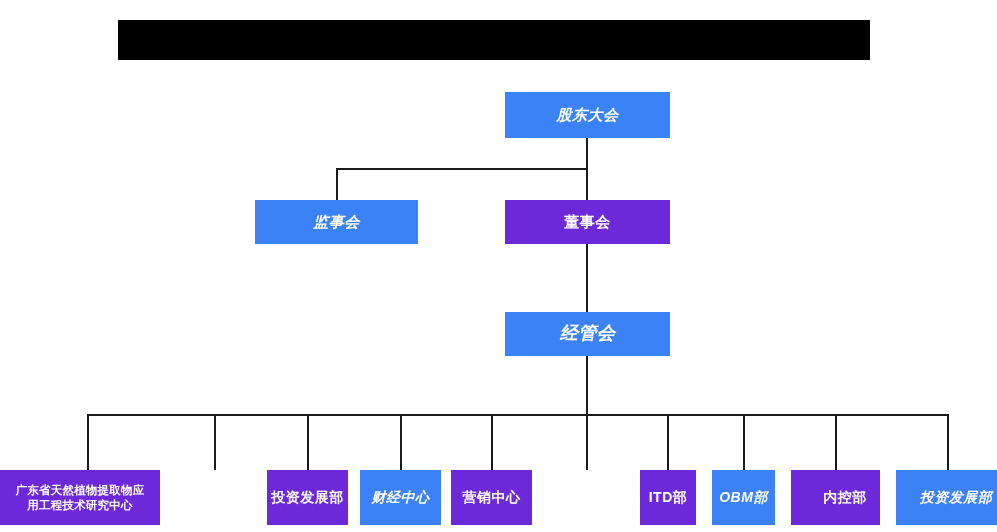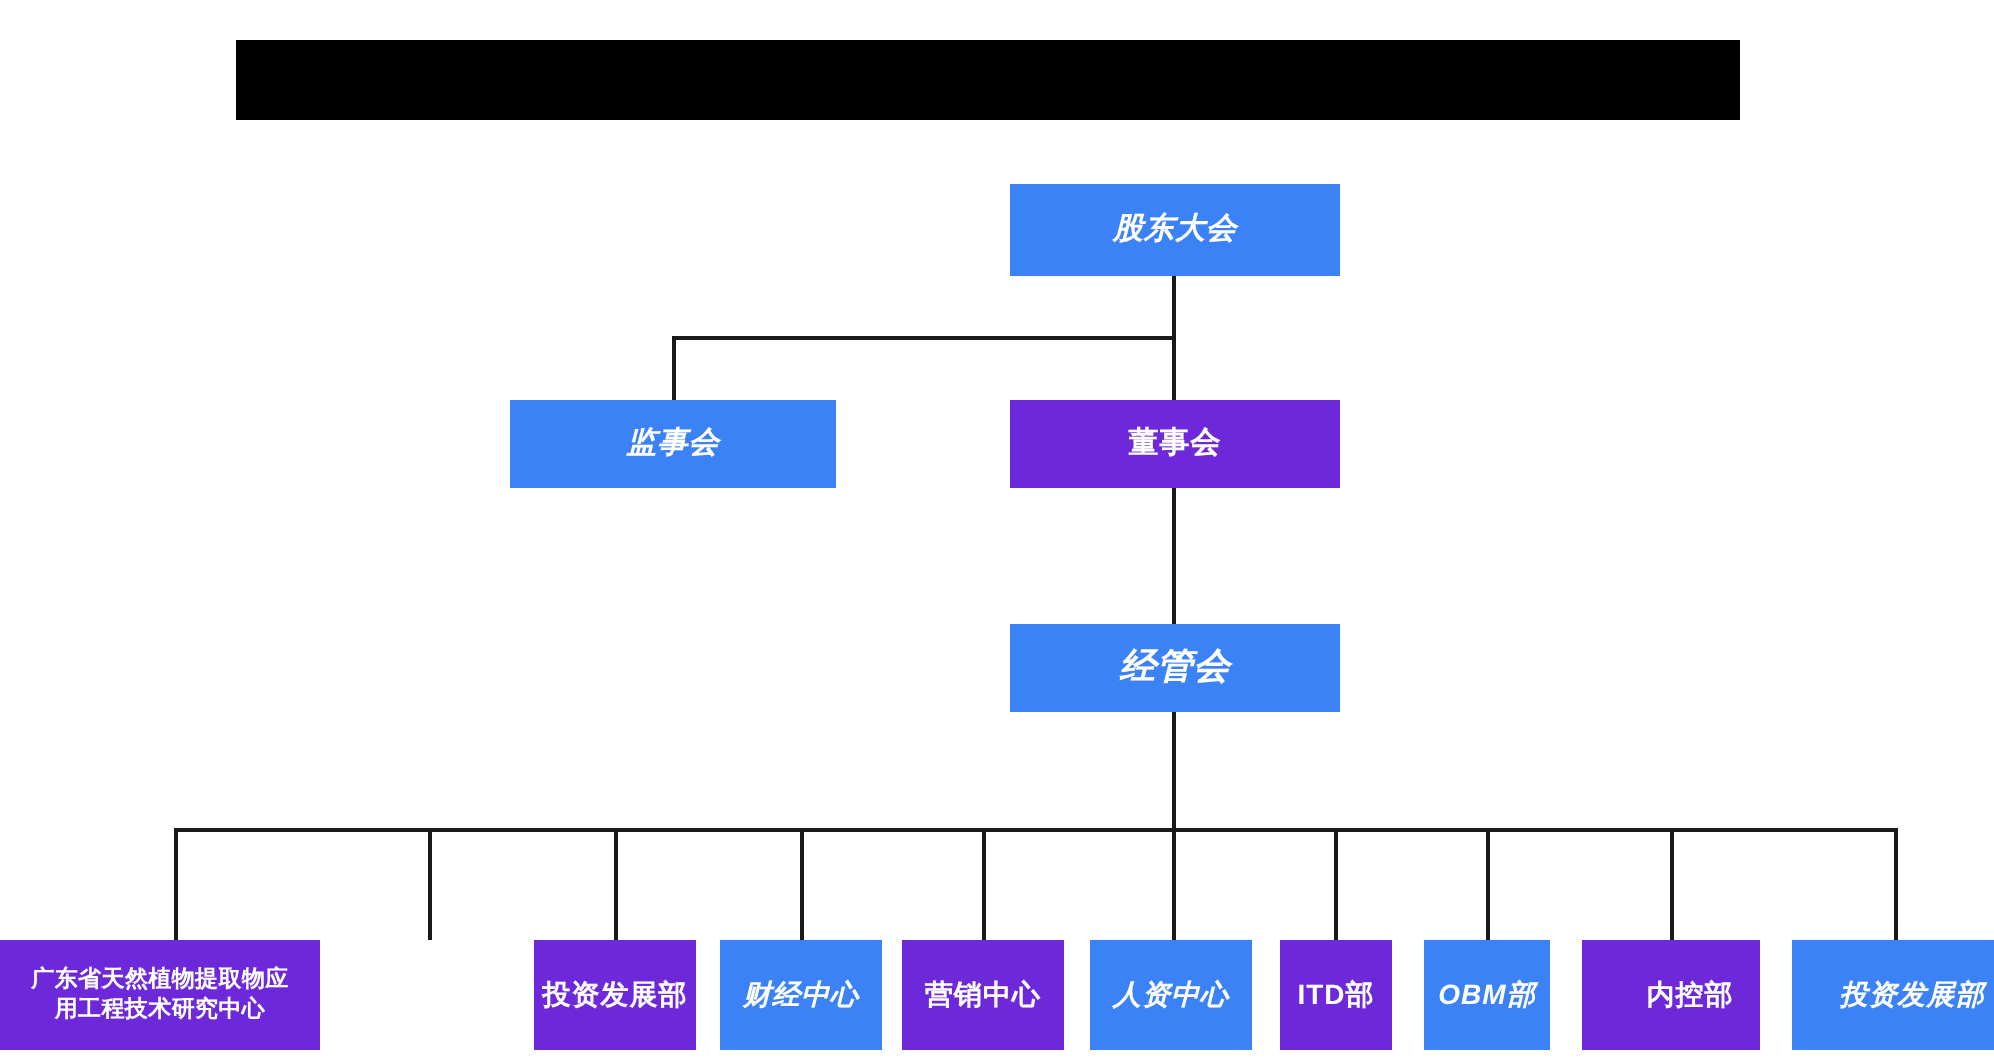--- a/index.html
+++ b/index.html
@@ -104,23 +104,20 @@
   </div>
 
   <div class="node primary lvl-4" style="left:360px;top:470px;width:81px;height:55px;">
     <span class="node-label">财经中心</span>
   </div>
 
   <div class="node secondary lvl-4" style="left:451px;top:470px;width:81px;height:55px;">
     <span class="node-label">营销中心</span>
   </div>
 
-  <div class="node primary lvl-4" style="left:545px;top:470px;width:81px;height:55px;">
-    <span class="node-label">人资中心</span>
-  </div>
 
   <div class="node secondary lvl-4" style="left:640px;top:470px;width:56px;height:55px;">
     <span class="node-label">ITD部</span>
   </div>
 
   <div class="node primary lvl-4" style="left:712px;top:470px;width:63px;height:55px;">
     <span class="node-label">OBM部</span>
   </div>
 
   <div class="node secondary lvl-4" style="left:791px;top:470px;width:89px;height:55px;padding-left:19px;">

